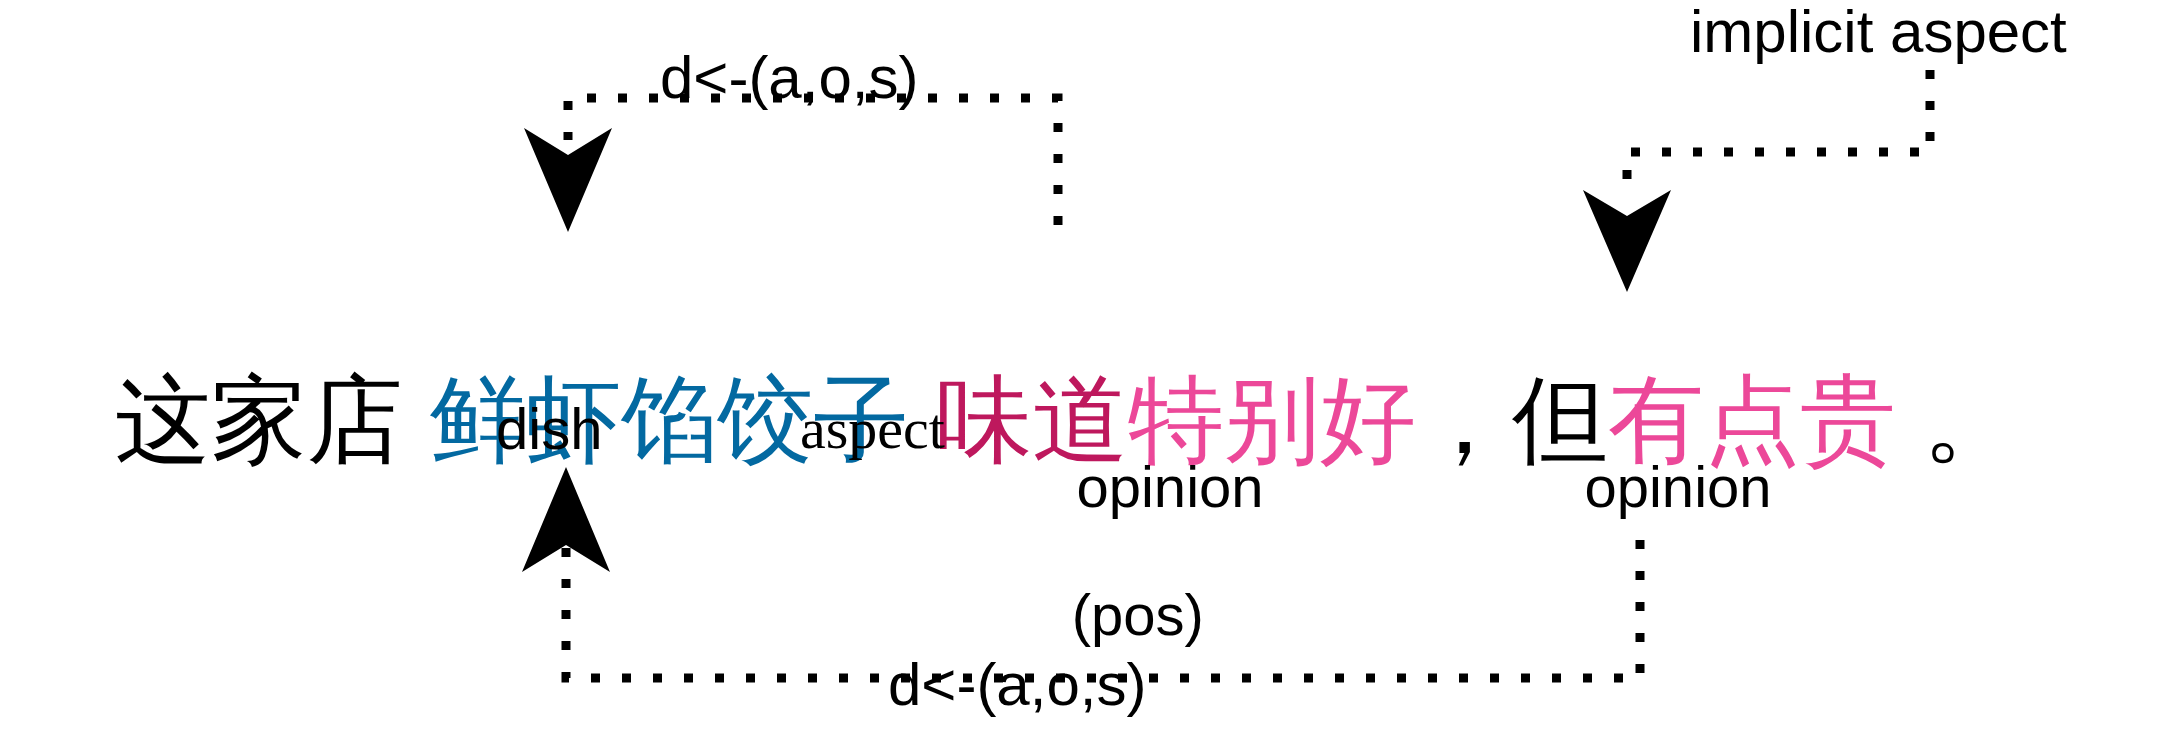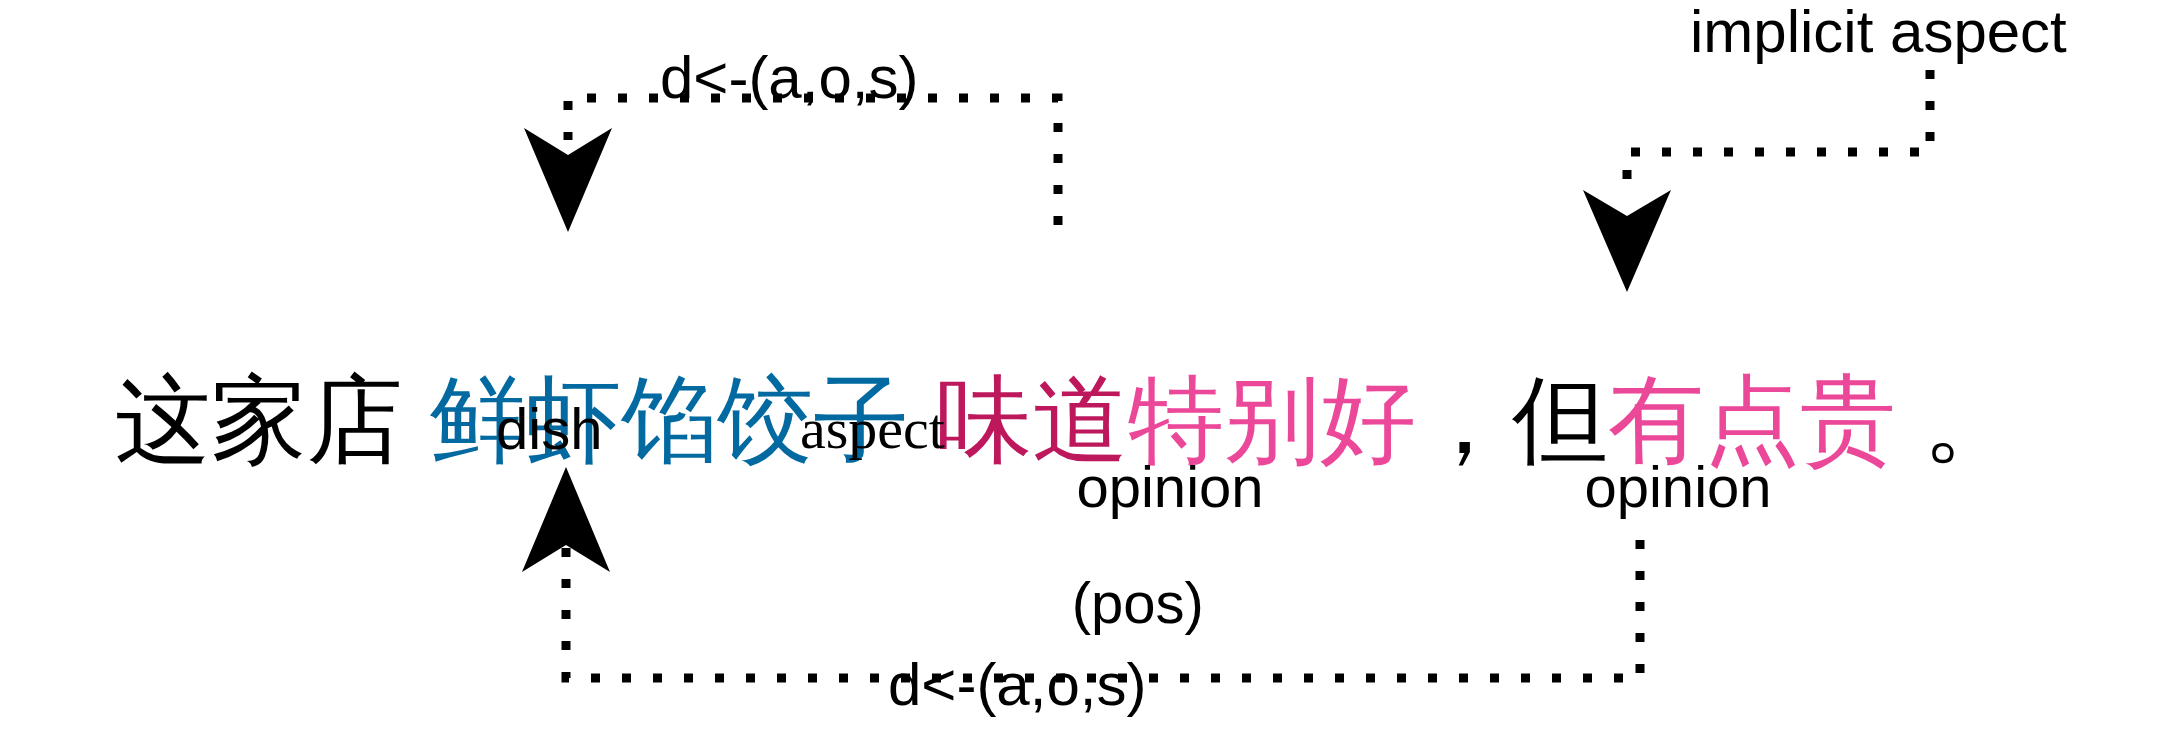--- a/index.html
+++ b/index.html
@@ -75,21 +75,21 @@
     top: 400px;
     font-size: 58px;
     font-family: Liberation Serif, serif;
   }
   #label-opinion-pos {
     left: 1012px;
     top: 400px;
     font-size: 58px;
     text-align: center;
   }
-  #label-opinion-pos .l2 { display: block; }
+  #label-opinion-pos .l2 { display: block; margin-top: 12px; }
   #label-opinion-neg {
     left: 1520px;
     top: 400px;
     font-size: 58px;
     text-align: center;
   }
   #label-opinion-neg .l2 { display: block; margin-top: 12px; }
 </style>
 </head>
 <body>

